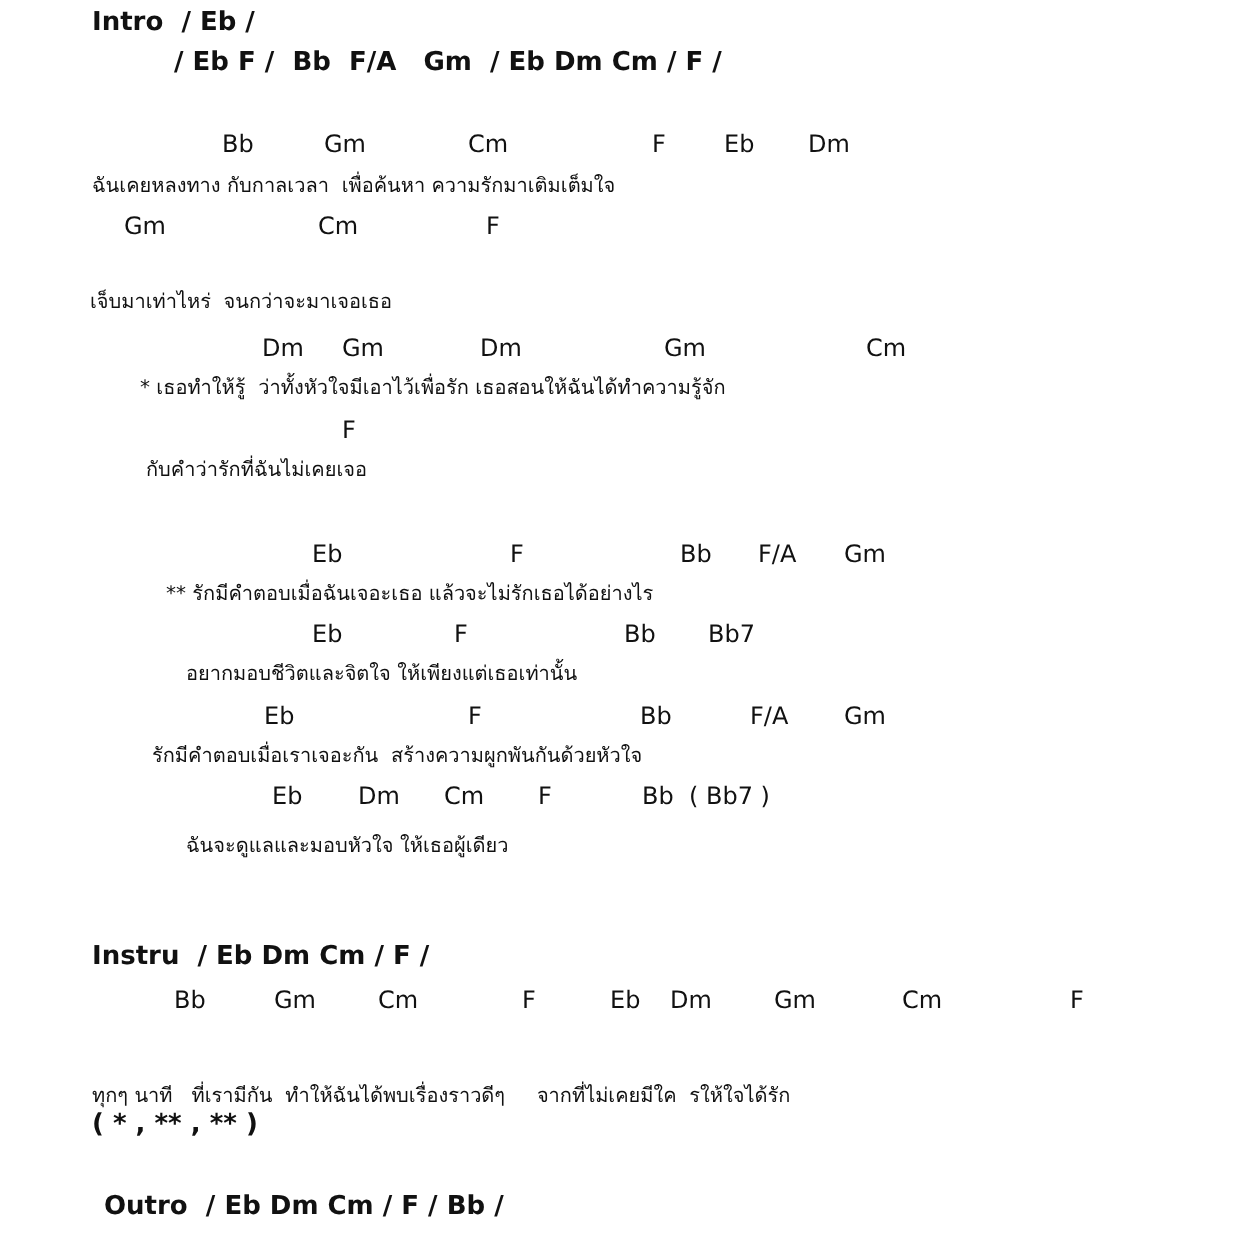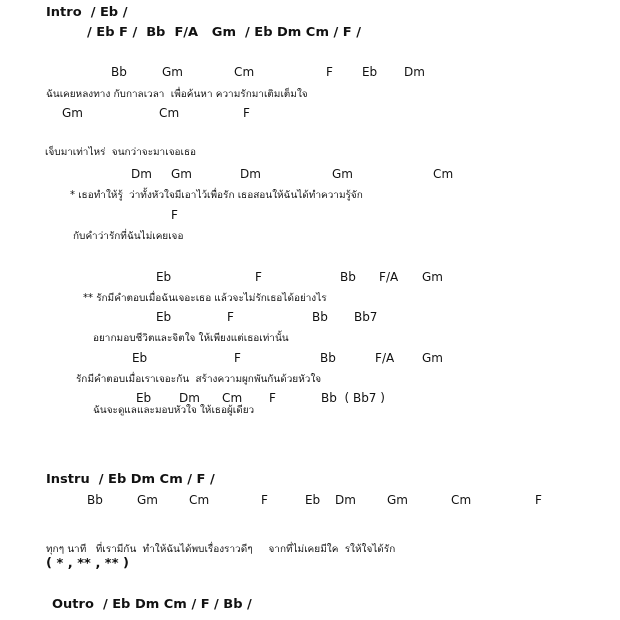--- a/index.html
+++ b/index.html
@@ -28,21 +28,21 @@
   <div></div>
   <div class="ln lyr" style="left:73px; top:228px;">กับคำว่ารักที่ฉันไม่เคยเจอ</div>
 
   <div></div>
   <div class="ln lyr" style="left:83px; top:290px;">** รักมีคำตอบเมื่อฉันเจอะเธอ แล้วจะไม่รักเธอได้อย่างไร</div>
   <div></div>
   <div class="ln lyr" style="left:93px; top:330px;">อยากมอบชีวิตและจิตใจ ให้เพียงแต่เธอเท่านั้น</div>
   <div></div>
   <div class="ln lyr" style="left:76px; top:371px;">รักมีคำตอบเมื่อเราเจอะกัน  สร้างความผูกพันกันด้วยหัวใจ</div>
   <div></div>
-  <div class="ln lyr" style="left:93px; top:402px;text-align:right;">ฉันจะดูแลและมอบหัวใจ ให้เธอผู้เดียว</div>
+  <div class="ln lyr" style="left:93px; top:416px;text-align:right;">ฉันจะดูแลและมอบหัวใจ ให้เธอผู้เดียว</div>
 
   <div class="ln b" style="left:46px; top:471px;">Instru  / Eb Dm Cm / F /</div>
 
   <div></div>
   <div class="ln lyr" style="left:46px; top:513px;margin-top:28px;">ทุกๆ นาที   ที่เรามีกัน  ทำให้ฉันได้พบเรื่องราวดีๆ     จากที่ไม่เคยมีใค  รให้ใจได้รัก</div>
 
   <div class="ln b" style="left:46px; top:555px;">( * , ** , ** )</div>
 
   <div class="ln b" style="left:52px; top:596px;">Outro  / Eb Dm Cm / F / Bb /</div>
 </div>

